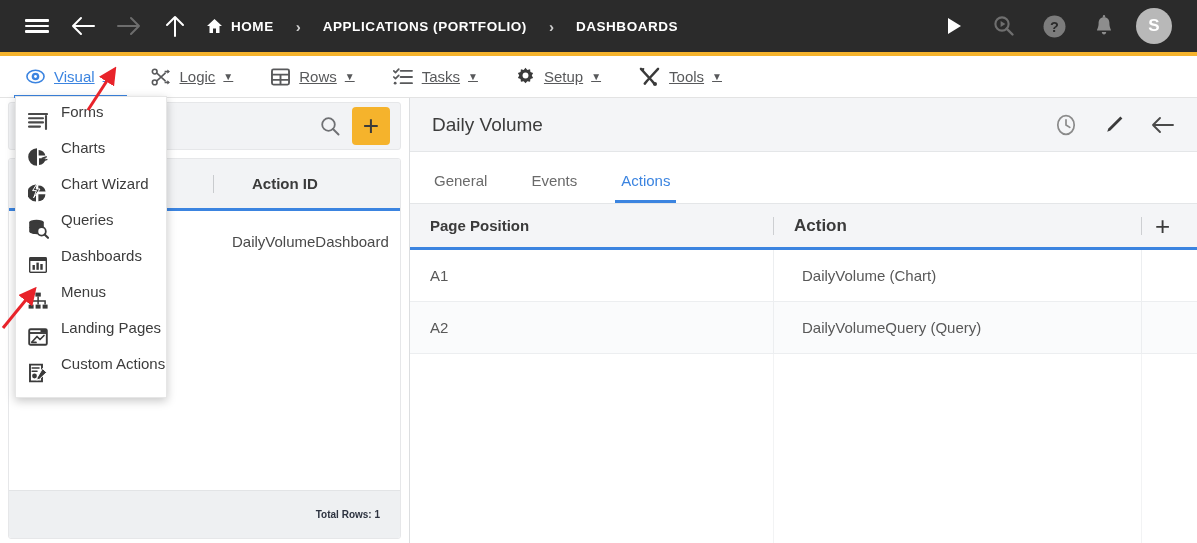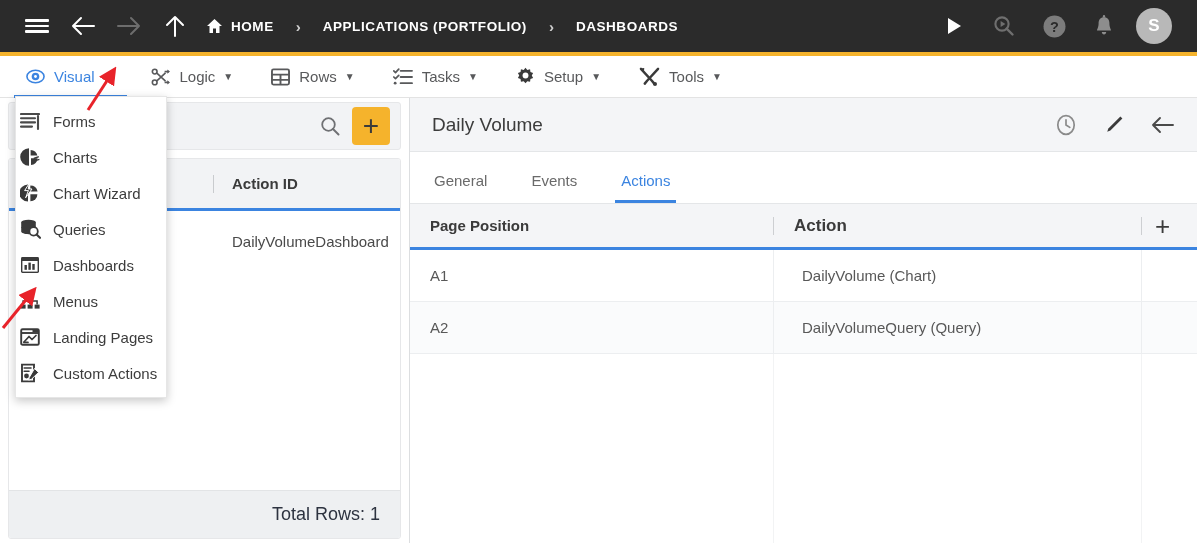--- a/index.html
+++ b/index.html
@@ -50,20 +50,21 @@
   
   .menubar {
     position:absolute; left:0; top:56px; width:1197px; height:42px;
     background:#ffffff; border-bottom:1px solid #e3e3e3;
     display:flex; align-items:center;
   }
   .menu-item {
     display:flex; align-items:center; height:42px; padding:15px 4px;
     color:#58595b; font-size:15px; cursor:pointer; position:relative;
     margin-right:30px;
+    text-decoration:underline;
   }
   .menu-item:first-child { margin-left:22px; }
   .menu-item .mi-ico { margin-right:9px; display:flex; align-items:center; }
   .menu-item .caret { margin-left:8px; font-size:10px; }
   .menu-item.active { color:#3b84e0; }
   .menu-item.active .underline {
     position:absolute; left:-8px; right:-10px; bottom:0; height:3px; background:#3b84e0;
   }
   .five-logo {
     margin-left:auto; margin-right:12px; display:flex; align-items:center; gap:7px;
@@ -87,31 +88,32 @@
   .plus-btn:before{ content:""; position:absolute; }
   .plus-glyph { color:#3b3b3b; font-size:28px; line-height:1; font-weight:300; }
 
   .left-grid {
     position:absolute; left:8px; top:60px; width:393px; height:381px;
     background:#ffffff; border:1px solid #e6e7e9; border-radius:3px; overflow:hidden;
   }
   .lg-head {
     height:52px; background:#f2f3f5; display:flex; align-items:center;
     border-bottom:3px solid #3b84e0;
+    gap:20px;
   }
   .lg-head .divider { width:1px; height:18px; background:#c9cbce; margin-left:204px; }
   .lg-head .hlabel { font-size:15px; font-weight:bold; color:#3b3b3b; margin-left:18px; }
   .lg-row { height:60px; display:flex; align-items:center; }
   .lg-row .cell { font-size:15px; color:#4a4a4a; margin-left:223px; }
   .lg-footer {
     position:absolute; left:0; right:0; bottom:0; height:48px; background:#eef0f2;
     border-top:1px solid #e2e4e6; display:flex; align-items:center; justify-content:flex-end;
     padding-right:20px;
   }
-  .lg-footer span { font-size:18px; font-weight:normal; color:#2d3340;text-align:right; }
+  .lg-footer span { font-size:10px; font-weight:bold; color:#2d3340;text-align:right; }
 
   
   .right-panel {
     position:absolute; left:409px; top:98px; width:788px; height:445px;
     background:#ffffff; border-left:1px solid #dcdee0;
   }
   .rp-header {
     height:54px; background:#f4f5f7; border-bottom:1px solid #e4e6e8;
     display:flex; align-items:center; padding:0 22px;
   }
@@ -150,21 +152,21 @@
   .rg-body-fill .vline1 { position:absolute; left:363px; top:0; bottom:0; width:1px; background:#f2f3f4; }
   .rg-body-fill .vline2 { position:absolute; left:731px; top:0; bottom:0; width:1px; background:#f2f3f4; }
 
   
   .dropdown {
     position:absolute; left:15px; top:96px; width:152px;
     background:#ffffff; border:1px solid #e6e6e6;
     box-shadow:0 3px 9px rgba(0,0,0,0.22); z-index:40; padding:6px 0;
   }
   .dd-item {
-    height:36px; display:flex; align-items:center; padding-left:4px; cursor:pointer;
+    height:36px; display:flex; padding-left:12px; cursor:pointer;
     color:#3c3c3c; font-size:15px;
   }
   .dd-ico { width:30px; display:flex; align-items:center; justify-content:flex-start; }
   .dd-label { margin-left:3px; }
 
   
   .anno { position:absolute; z-index:60; pointer-events:none; }
 </style>
 </head>
 <body>

